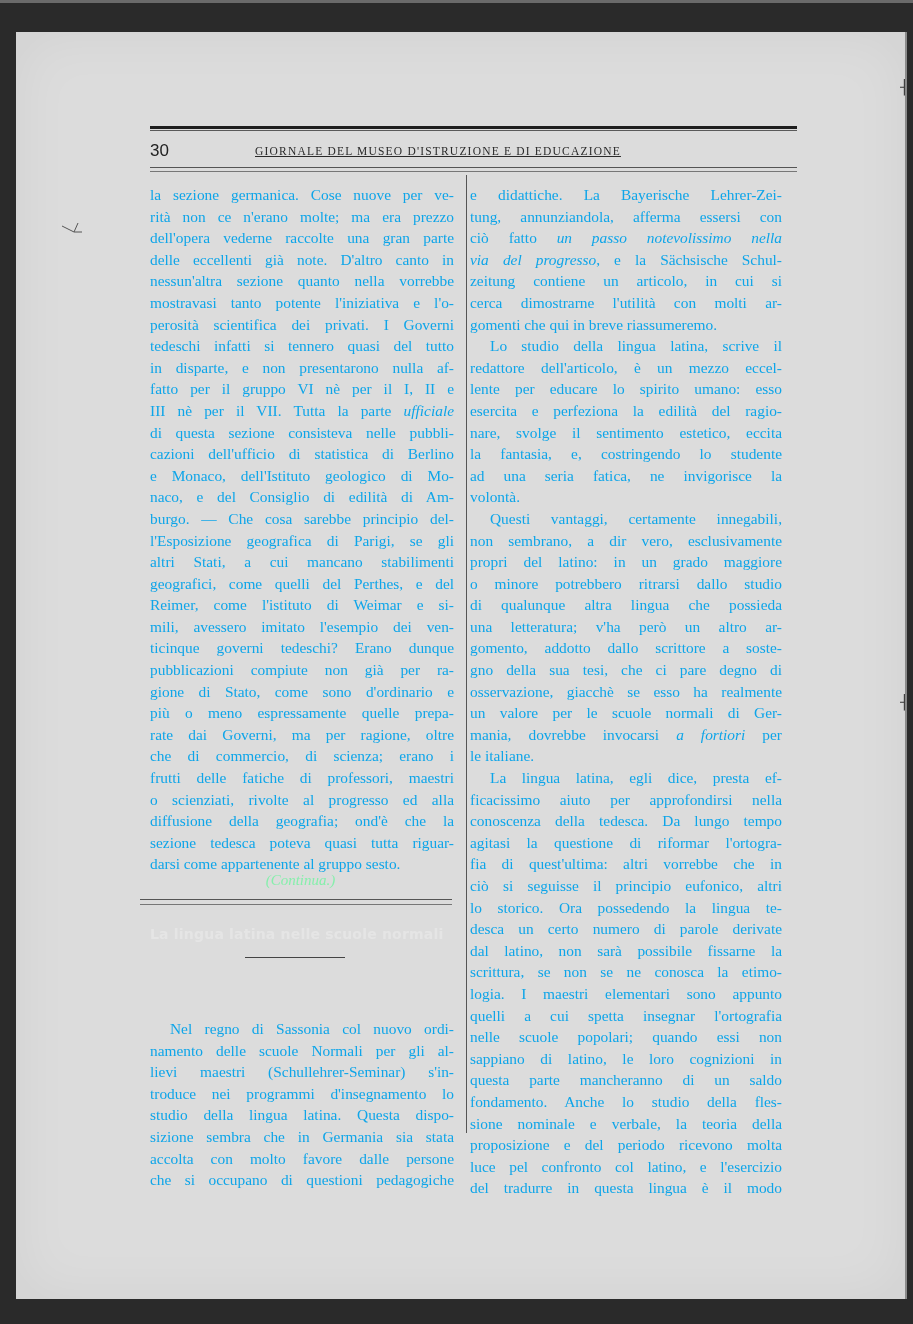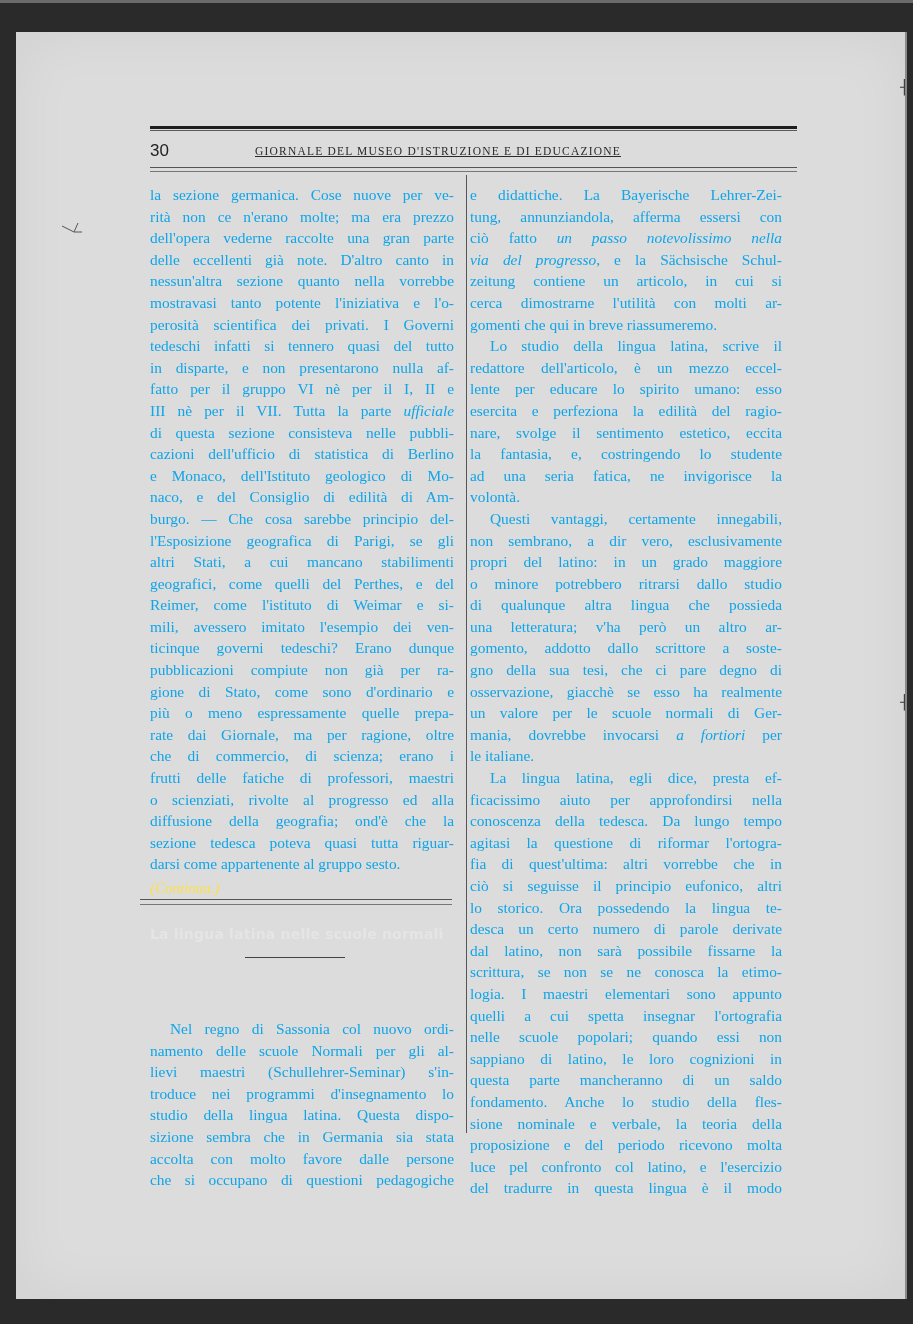--- a/index.html
+++ b/index.html
@@ -54,22 +54,22 @@
   .col-left { left: 150px; width: 304px; }
   .col-right { left: 470px; width: 312px; }
   .col-rule {
     position: absolute; left: 466px; top: 175px; width: 1px; height: 958px; background: #555;
   }
   .line { display: block; white-space: nowrap; text-align-last: justify; text-align: justify; }
   .line.last { text-align-last: left; }
   .indent { padding-left: 20px; }
   .it { font-style: italic; }
   .continua {
-    position: absolute; left: 150px; top: 872px; width: 301px; text-align: left;
-    font-family: "Liberation Serif", serif; font-size: 15px; color: #fde047; margin-top: 8px;
+    position: absolute; left: 150px; top: 872px; width: 301px; text-align: center;
+    font-family: "Liberation Serif", serif; font-size: 15px; color: #86efac;
   }
   .sep1 { position: absolute; left: 140px; top: 899px; width: 312px; height: 1px; background: #555; }
   .sep2 { position: absolute; left: 140px; top: 904px; width: 312px; height: 1px; background: #777; }
   .section-title {
     position: absolute; left: 150px; top: 926px; width: 304px; text-align: left;
     font-family: "DejaVu Sans", sans-serif; font-weight: bold; font-size: 14px; color: #e5e5e5;
     letter-spacing: 0.2px;
   }
   .title-rule { position: absolute; left: 245px; top: 957px; width: 100px; height: 1px; background: #444; }
   .col-left-2 { top: 972px; margin-top: 46px; }
@@ -117,21 +117,21 @@
   <span class="line">burgo. — Che cosa sarebbe principio del-</span>
   <span class="line">l'Esposizione geografica di Parigi, se gli</span>
   <span class="line">altri Stati, a cui mancano stabilimenti</span>
   <span class="line">geografici, come quelli del Perthes, e del</span>
   <span class="line">Reimer, come l'istituto di Weimar e si-</span>
   <span class="line">mili, avessero imitato l'esempio dei ven-</span>
   <span class="line">ticinque governi tedeschi? Erano dunque</span>
   <span class="line">pubblicazioni compiute non già per ra-</span>
   <span class="line">gione di Stato, come sono d'ordinario e</span>
   <span class="line">più o meno espressamente quelle prepa-</span>
-  <span class="line">rate dai Giornale, ma per ragione, oltre</span>
+  <span class="line">rate dai Governi, ma per ragione, oltre</span>
   <span class="line">che di commercio, di scienza; erano i</span>
   <span class="line">frutti delle fatiche di professori, maestri</span>
   <span class="line">o scienziati, rivolte al progresso ed alla</span>
   <span class="line">diffusione della geografia; ond'è che la</span>
   <span class="line">sezione tedesca poteva quasi tutta riguar-</span>
   <span class="line last">darsi come appartenente al gruppo sesto.</span>
 </div>
 
 <div class="continua it">(Continua.)</div>
 <div class="sep1"></div>

